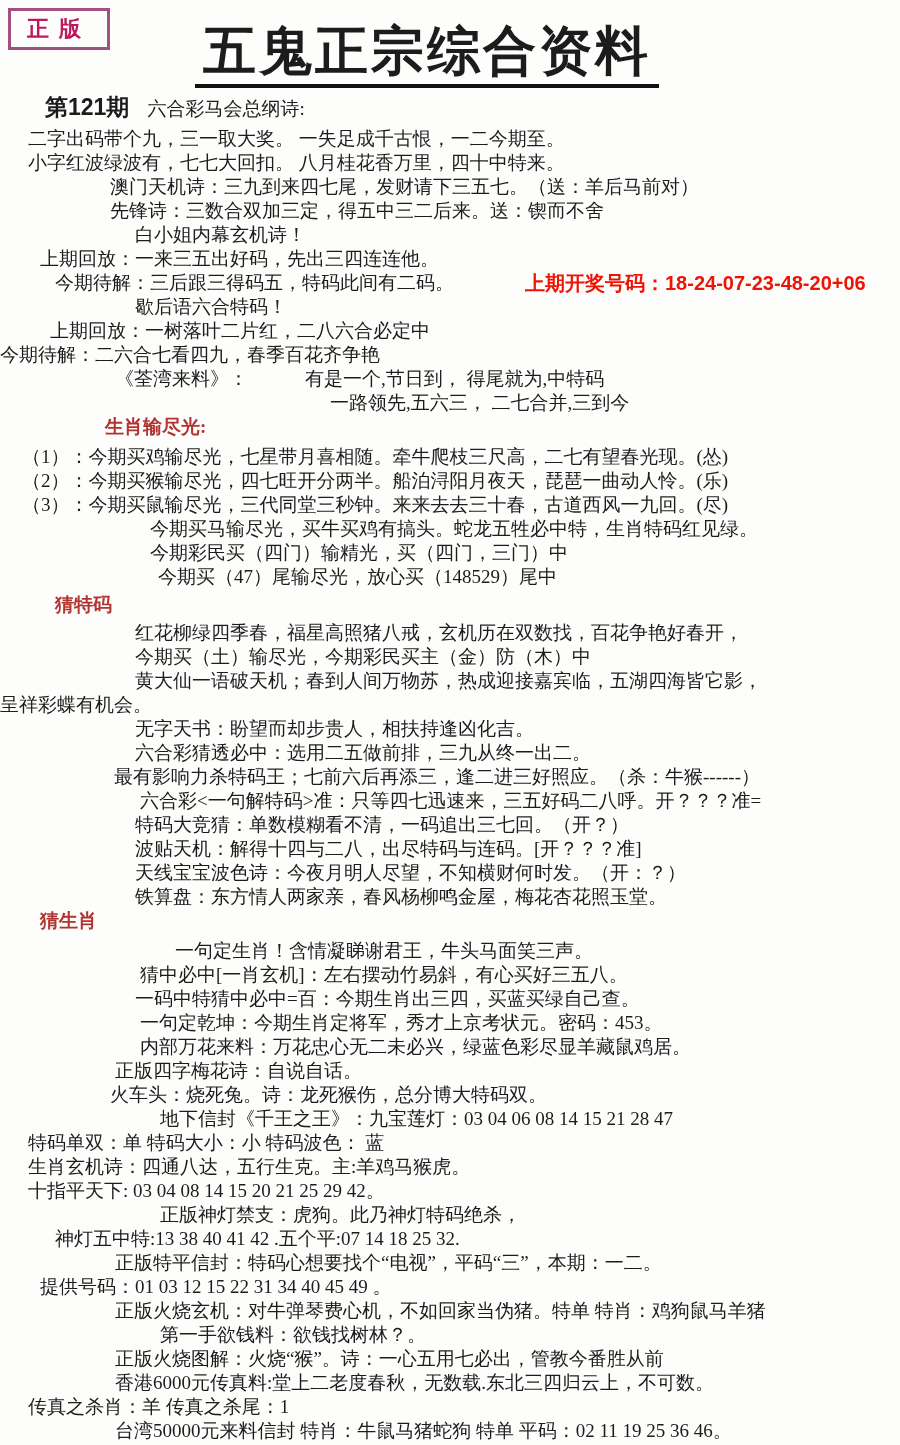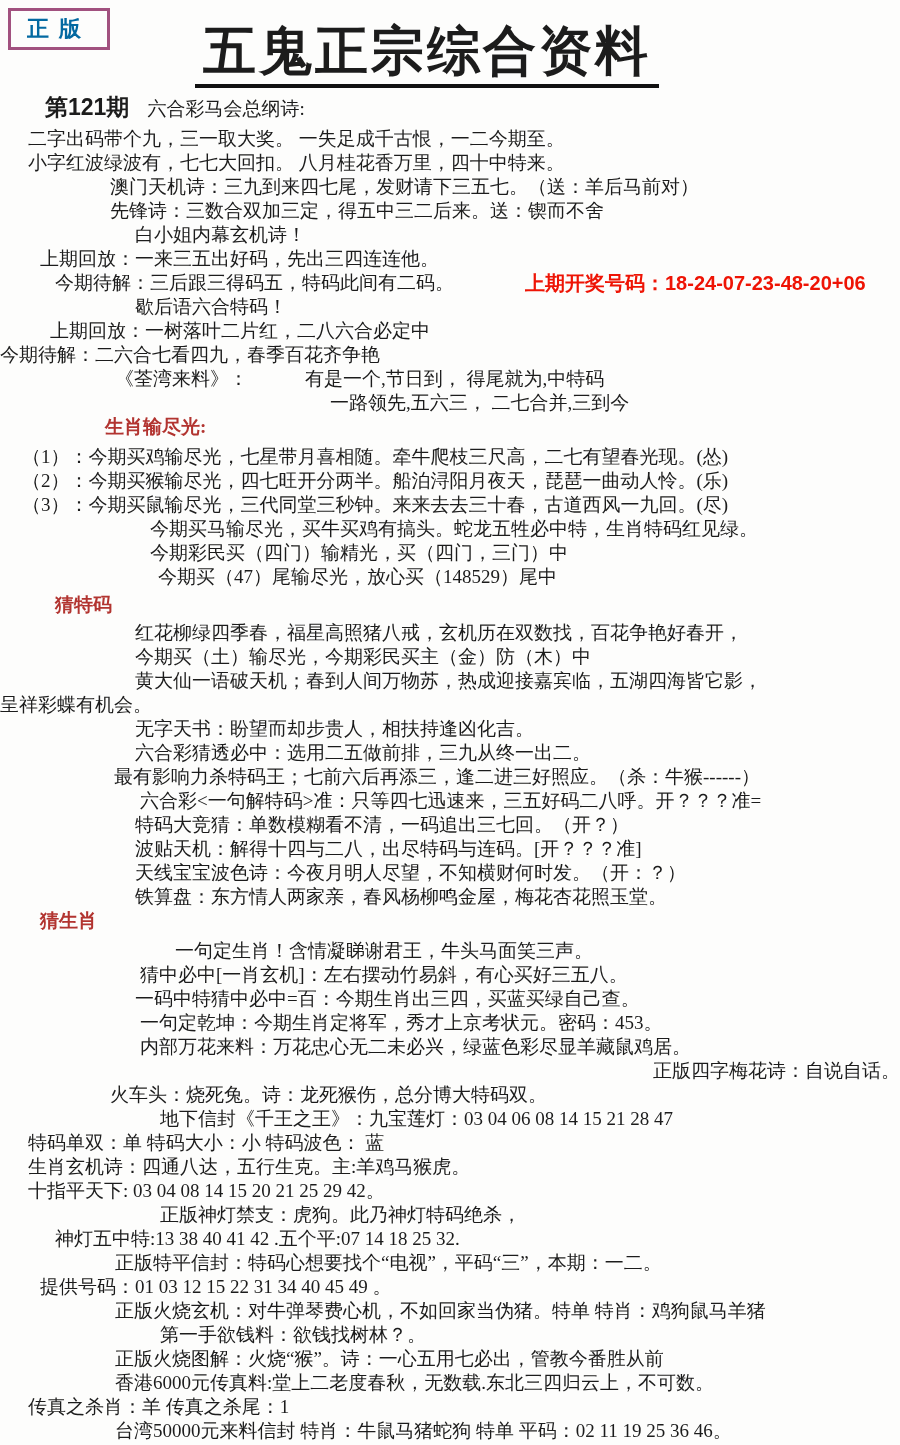--- a/index.html
+++ b/index.html
@@ -69,21 +69,21 @@
     font-size:20px;
     white-space:nowrap;
     text-align:center;
   }
 </style>
 </head>
 <body>
 
 <div class="page">
 
-  <div class="stamp-box" style="border-color: rgb(161, 81, 127); color: #0369a1;">
+  <div class="stamp-box" style="border-color: rgb(161, 81, 127); color: #be185d;">
     <span>正版</span>
   </div>
 
   <div class="title">五鬼正宗综合资料</div>
 
   <div class="issue-row">
     <span class="issue">第121期</span>
     <span class="intro">六合彩马会总纲诗:</span>
   </div>
 
@@ -119,21 +119,21 @@
       <div class="line" style="padding-left: 135px;">特码大竞猜：单数模糊看不清，一码追出三七回。（开？）</div>
       <div class="line" style="padding-left: 135px;">波贴天机：解得十四与二八，出尽特码与连码。[开？？？准]</div>
       <div class="line" style="padding-left: 135px;">天线宝宝波色诗：今夜月明人尽望，不知横财何时发。（开：？）</div>
       <div class="line" style="padding-left: 135px;">铁算盘：东方情人两家亲，春风杨柳鸣金屋，梅花杏花照玉堂。</div>
       <div class="line red-heading" style="padding-left: 40px; color: rgb(178, 52, 48);">猜生肖</div>
       <div class="line" style="padding-left: 175px; margin-top: 6px;">一句定生肖！含情凝睇谢君王，牛头马面笑三声。</div>
       <div class="line" style="padding-left: 140px;">猜中必中[一肖玄机]：左右摆动竹易斜，有心买好三五八。</div>
       <div class="line" style="padding-left: 135px;">一码中特猜中必中=百：今期生肖出三四，买蓝买绿自己查。</div>
       <div class="line" style="padding-left: 140px;">一句定乾坤：今期生肖定将军，秀才上京考状元。密码：453。</div>
       <div class="line" style="padding-left: 140px;">内部万花来料：万花忠心无二未必兴，绿蓝色彩尽显羊藏鼠鸡居。</div>
-      <div class="line" style="padding-left: 115px; text-align: right;">正版四字梅花诗：自说自话。</div>
+      <div class="line" style="padding-left: 115px;">正版四字梅花诗：自说自话。</div>
       <div class="line" style="padding-left: 110px;">火车头：烧死兔。诗：龙死猴伤，总分博大特码双。</div>
       <div class="line" style="padding-left: 160px;">地下信封《千王之王》：九宝莲灯：03 04 06 08 14 15 21 28 47</div>
       <div class="line" style="padding-left: 28px;">特码单双：单 特码大小：小 特码波色： 蓝</div>
       <div class="line" style="padding-left: 28px;">生肖玄机诗：四通八达，五行生克。主:羊鸡马猴虎。</div>
       <div class="line" style="padding-left: 28px;">十指平天下: 03 04 08 14 15 20 21 25 29 42。</div>
       <div class="line" style="padding-left: 160px;">正版神灯禁支：虎狗。此乃神灯特码绝杀，</div>
       <div class="line" style="padding-left: 55px;">神灯五中特:13 38 40 41 42 .五个平:07 14 18 25 32.</div>
       <div class="line" style="padding-left: 115px;">正版特平信封：特码心想要找个“电视”，平码“三”，本期：一二。</div>
       <div class="line" style="padding-left: 40px;">提供号码：01 03 12 15 22 31 34 40 45 49 。</div>
       <div class="line" style="padding-left: 115px;">正版火烧玄机：对牛弹琴费心机，不如回家当伪猪。特单 特肖：鸡狗鼠马羊猪</div>

